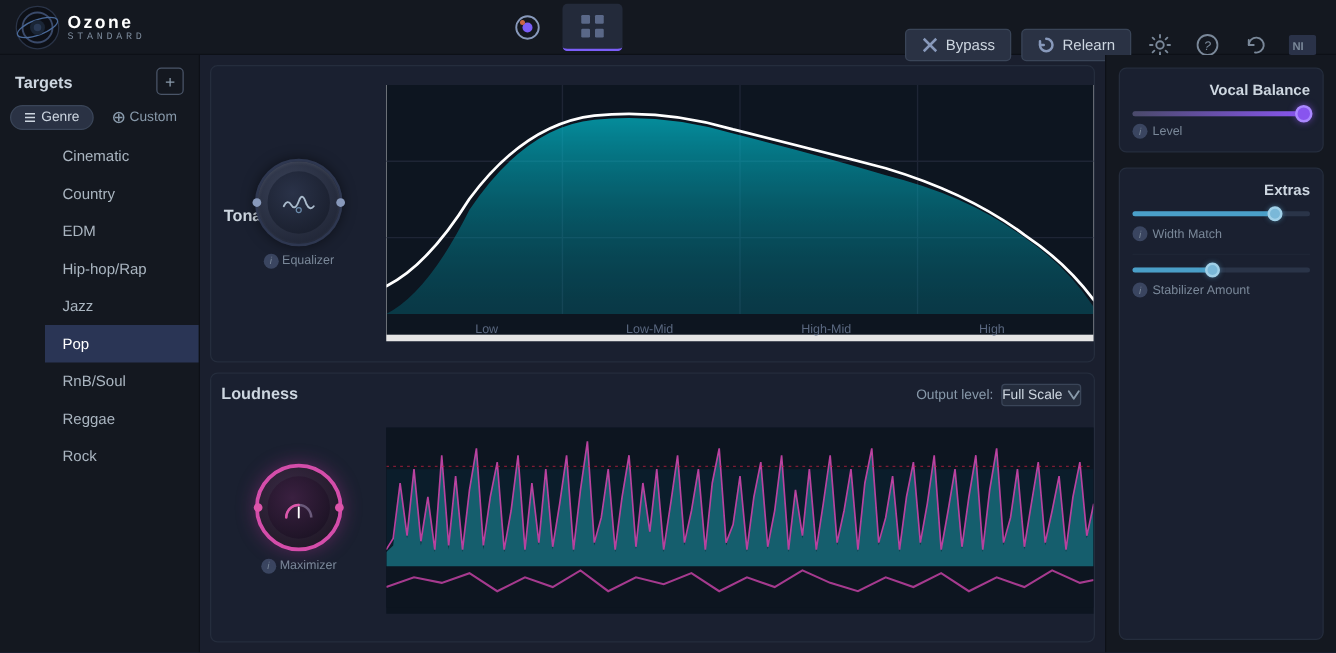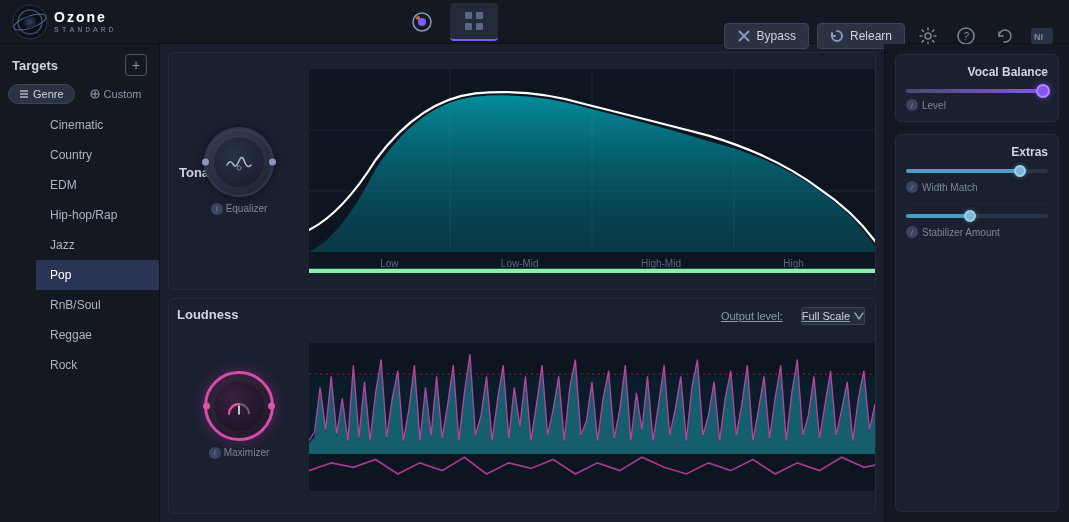--- a/index.html
+++ b/index.html
@@ -324,24 +324,23 @@
       right: 10px;
       display: flex;
       align-items: flex-start;
       justify-content: space-between;
       z-index: 3;
     }
 
     .output-level-row {
       display: flex;
       align-items: center;
-      gap: 18px;
+      gap: 6px;
       font-size: 11px;
       color: #8899aa;
-      text-decoration: underline;
     }
 
     .dropdown-sel {
       background: #252d3d;
       border: 1px solid #3a4558;
       border-radius: 3px;
       color: #cdd6e0;
       padding: 2px 0;
       font-size: 11px;
       cursor: pointer;
@@ -451,21 +450,21 @@
     }
     .vocal-fill {
       height: 100%;
       background: linear-gradient(to right, #4a4a6a, #8855ee);
       border-radius: 2px;
       width: 95%;
     }
 
     
     .tonal-bg {
-      background: #86efac;
+      background: #e5e5e5;
     }
 
     .divider {
       height: 1px;
       background: #1e2535;
       margin: 4px 0;
     }
   </style>
 </head>
 <body>

